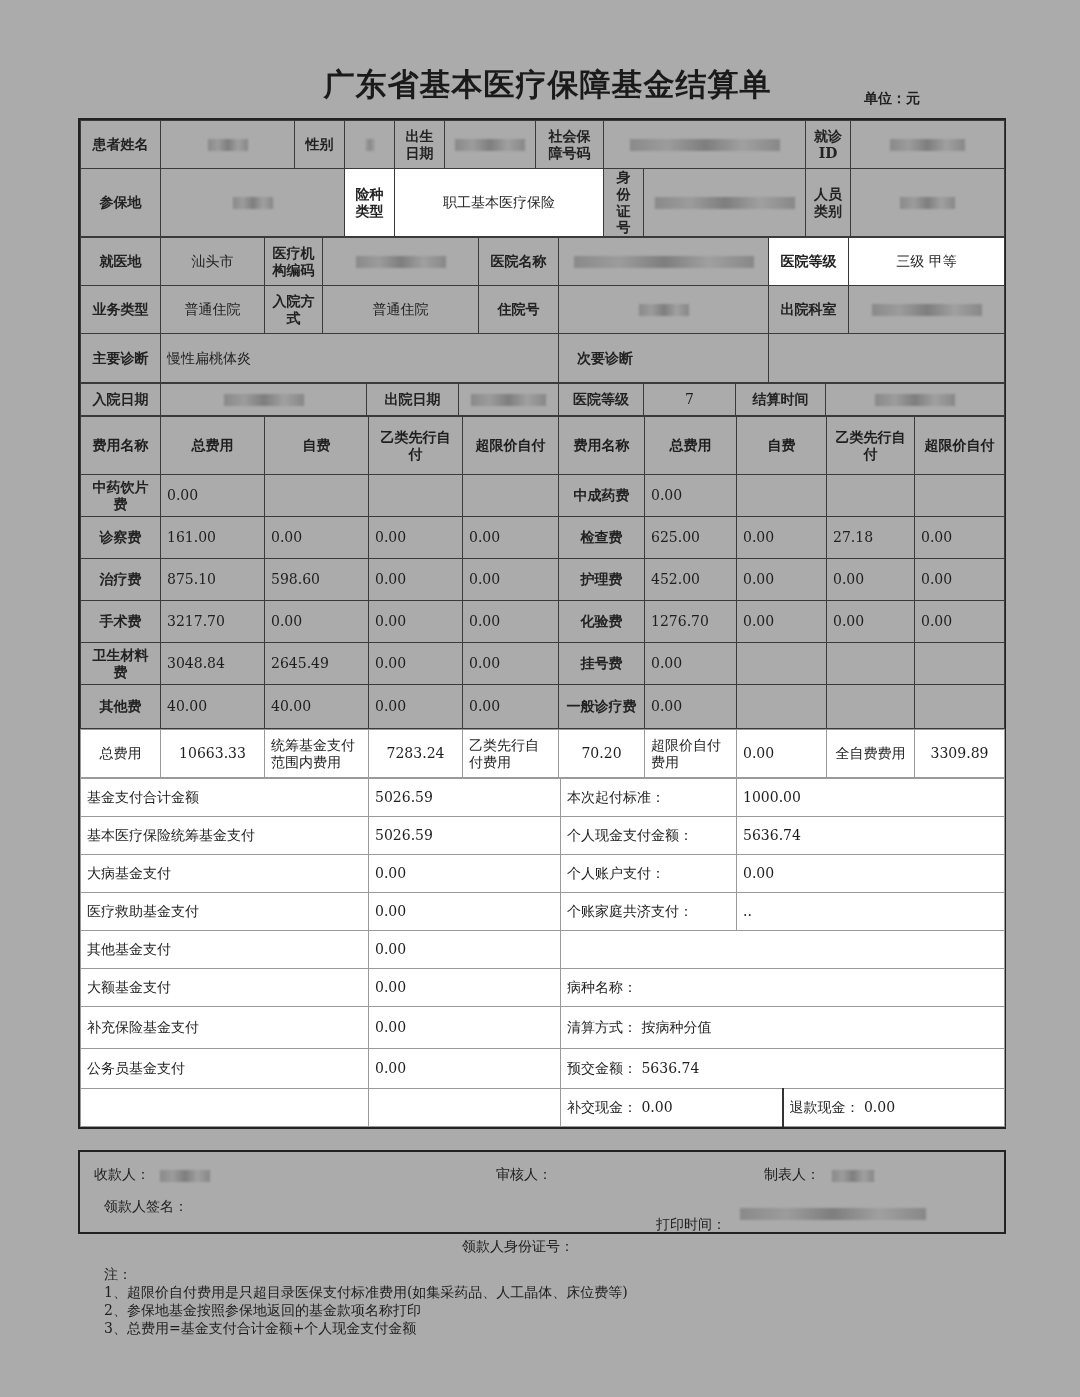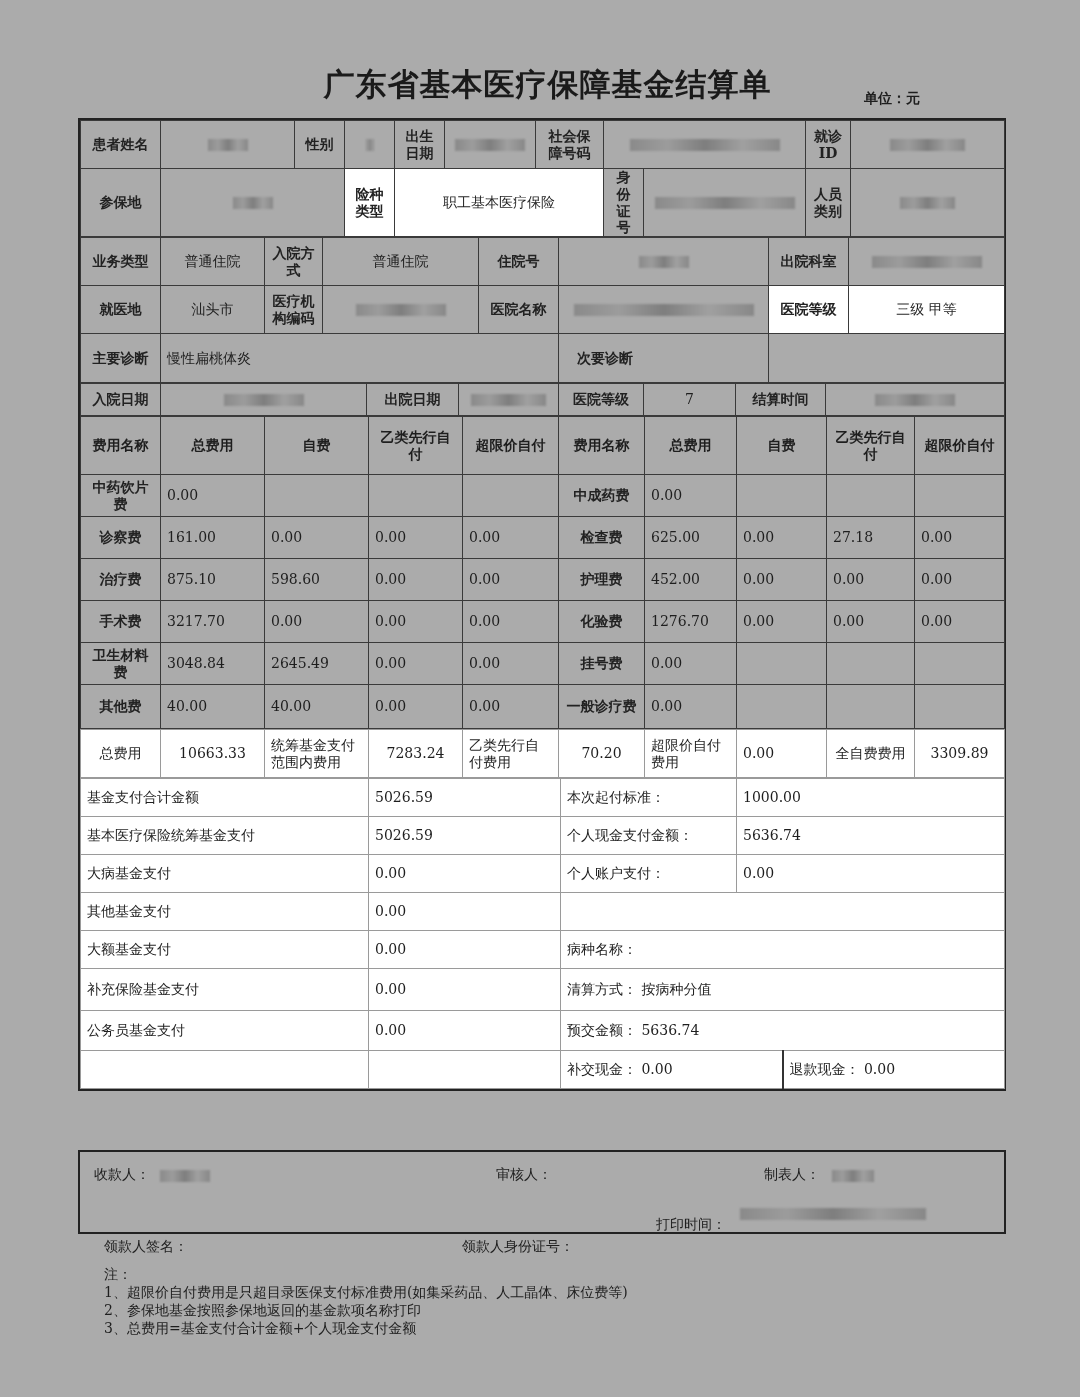--- a/index.html
+++ b/index.html
@@ -74,38 +74,38 @@
         <col style="width:104px">
         <col style="width:58px">
         <col style="width:156px">
         <col style="width:80px">
         <col style="width:210px">
         <col style="width:80px">
         <col style="width:156px">
     </colgroup>
     <tbody>
         <tr style="height:48px">
+      <td class="lbl">就医地</td>
+      <td class="c">汕头市</td>
+      <td class="lbl">医疗机构编码</td>
+      <td class="c"><span class="blur" style="width:90px"></span></td>
+      <td class="lbl">医院名称</td>
+      <td class="c"><span class="blur" style="width:180px"></span></td>
+      <td class="lbl hl">医院等级</td>
+      <td class="c hl">三级 甲等</td>
+    </tr>
+    <tr style="height:48px">
       <td class="lbl">业务类型</td>
       <td class="c">普通住院</td>
       <td class="lbl">入院方式</td>
       <td class="c">普通住院</td>
       <td class="lbl">住院号</td>
       <td class="c"><span class="blur" style="width:50px"></span></td>
       <td class="lbl">出院科室</td>
       <td class="c"><span class="blur" style="width:110px"></span></td>
-    </tr>
-    <tr style="height:48px">
-      <td class="lbl">就医地</td>
-      <td class="c">汕头市</td>
-      <td class="lbl">医疗机构编码</td>
-      <td class="c"><span class="blur" style="width:90px"></span></td>
-      <td class="lbl">医院名称</td>
-      <td class="c"><span class="blur" style="width:180px"></span></td>
-      <td class="lbl hl">医院等级</td>
-      <td class="c hl">三级 甲等</td>
     </tr>
     <tr style="height:48px">
       <td class="lbl">主要诊断</td>
       <td colspan="4">慢性扁桃体炎</td>
       <td style="padding:0">
             <div style="display:flex;height:48px;align-items:center">
               <span class="lbl" style="width:80px;padding-left:6px">次要诊断</span>
             </div>
           </td>
       <td colspan="2"></td>
@@ -287,20 +287,26 @@
           <td>个人现金支付金额：</td>
           <td colspan="2" class="num">5636.74</td>
         </tr>
     <tr style="height:38px">
           <td>大病基金支付</td>
           <td class="num">0.00</td>
           <td>个人账户支付：</td>
           <td colspan="2" class="num">0.00</td>
         </tr>
     <tr style="height:38px">
+          <td>医疗救助基金支付</td>
+          <td class="num">0.00</td>
+          <td>个账家庭共济支付：</td>
+          <td colspan="2" class="num">..</td>
+        </tr>
+    <tr style="height:38px">
           <td>其他基金支付</td>
           <td class="num">0.00</td>
           <td colspan="3"></td>
         </tr>
     <tr style="height:38px">
           <td>大额基金支付</td>
           <td class="num">0.00</td>
           <td colspan="3">病种名称：</td>
         </tr>
     <tr style="height:42px">
@@ -326,18 +332,18 @@
 <div class="sig">
   <span style="left:14px;top:14px">收款人：</span>
   <span class="blur" style="position:absolute;left:80px;top:18px;width:50px"></span>
   <span style="left:416px;top:14px">审核人：</span>
   <span style="left:684px;top:14px">制表人：</span>
   <span class="blur" style="position:absolute;left:752px;top:18px;width:42px"></span>
   <span style="left:576px;top:64px">打印时间：</span>
   <span class="blur" style="position:absolute;left:660px;top:56px;width:186px"></span>
 </div>
 
-<div class="footer" style="top:1238px">领款人签名：</div>
+<div class="footer" style="top:1198px">领款人签名：</div>
 <div class="footer" style="top:1238px;left:462px">领款人身份证号：</div>
 <div class="footer" style="top:1266px">注：</div>
 <div class="footer" style="top:1284px">1、超限价自付费用是只超目录医保支付标准费用(如集采药品、人工晶体、床位费等)</div>
 <div class="footer" style="top:1302px">2、参保地基金按照参保地返回的基金款项名称打印</div>
 <div class="footer" style="top:1320px">3、总费用=基金支付合计金额+个人现金支付金额</div>
 
 </body></html>

